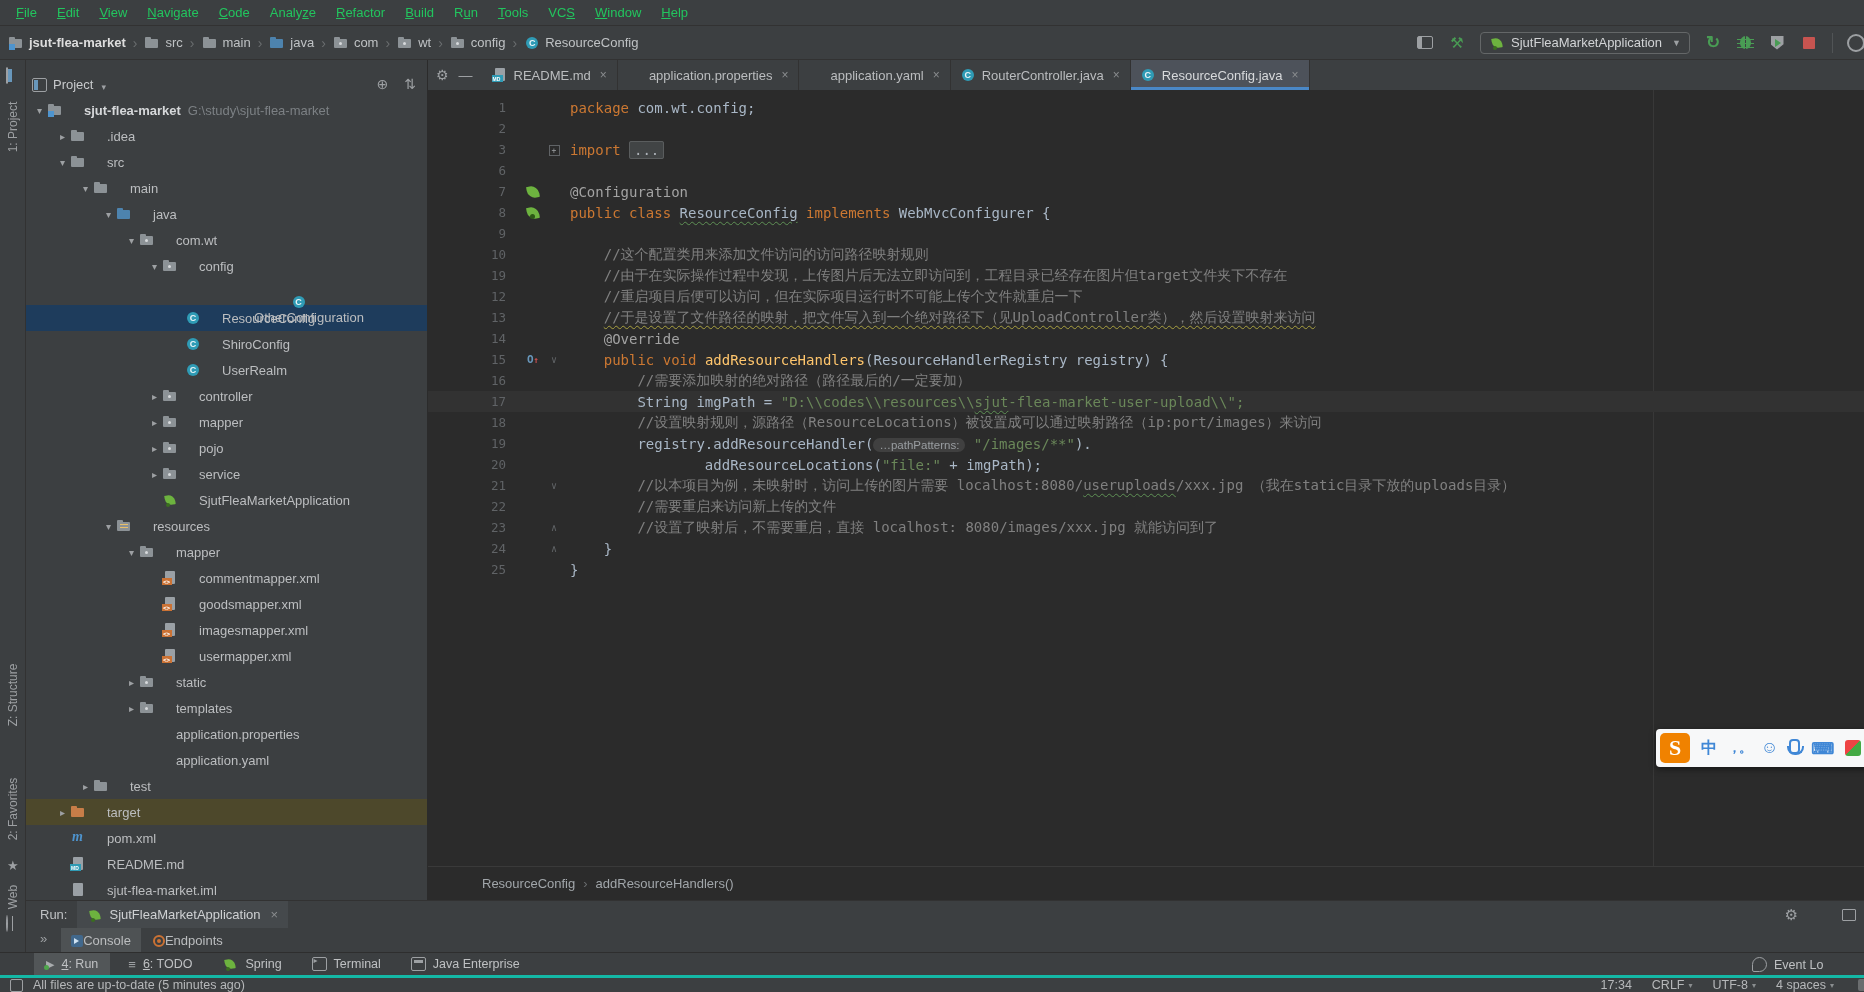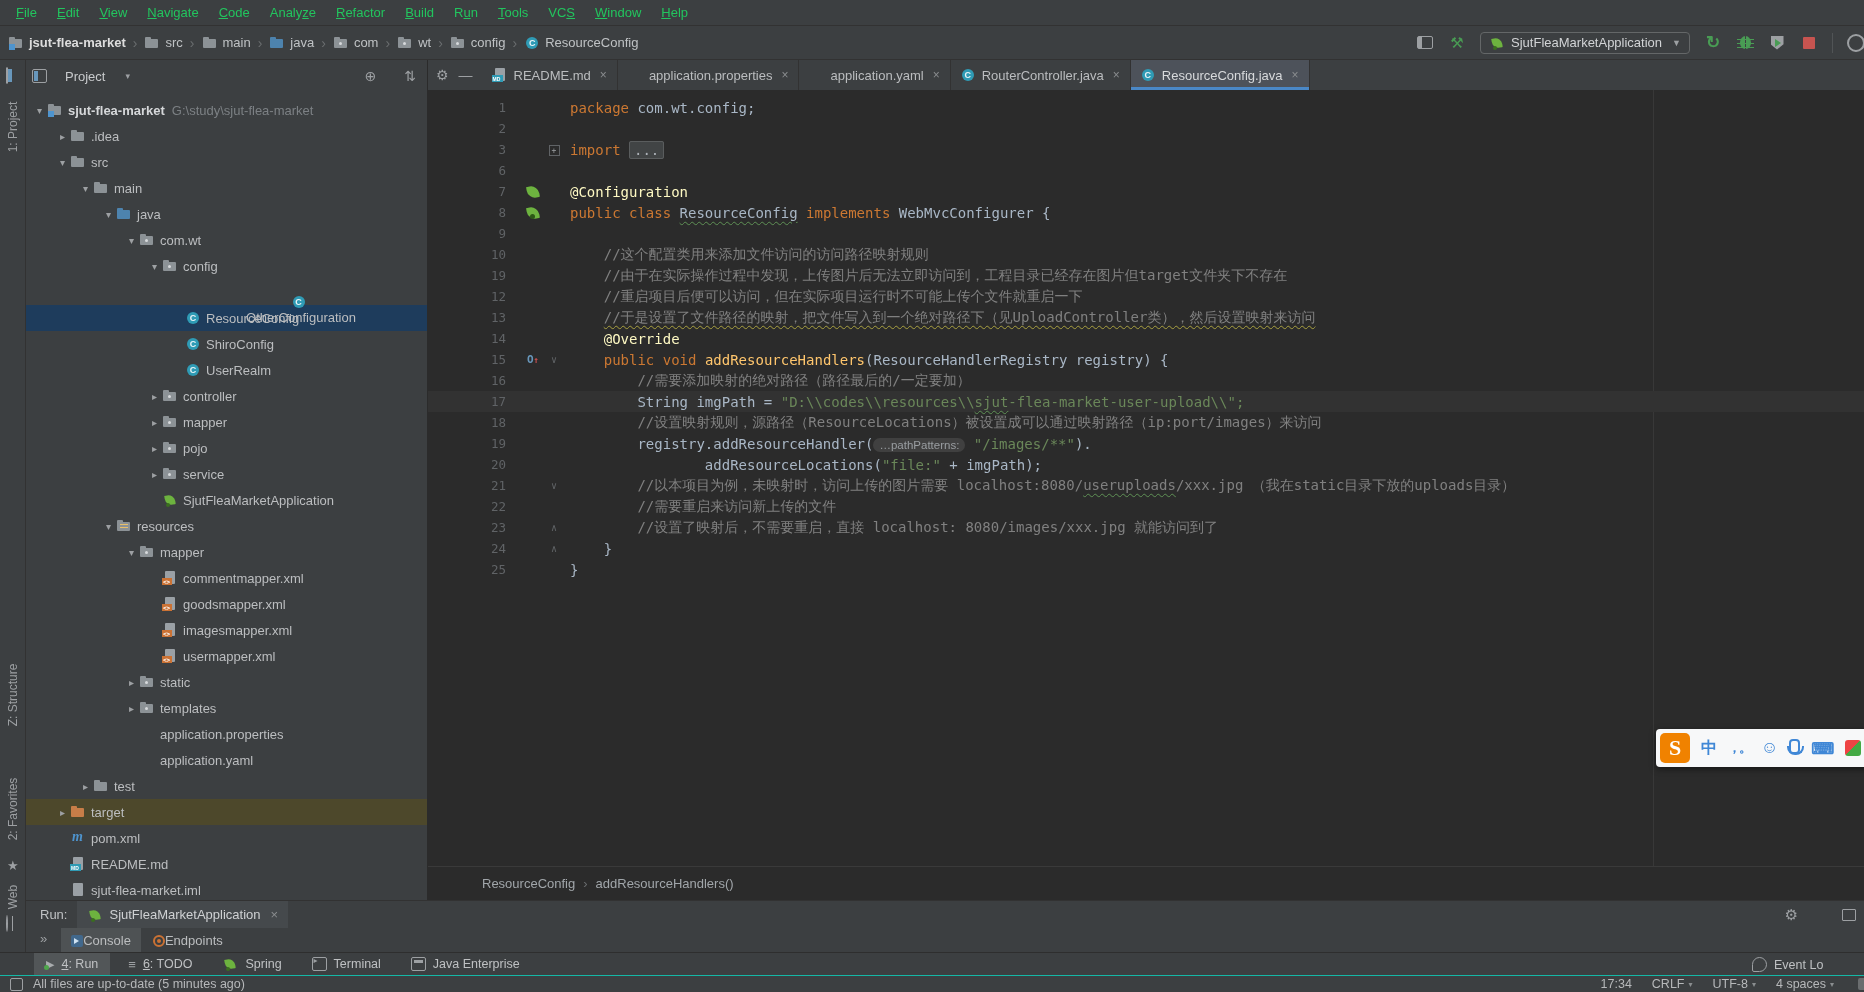--- a/index.html
+++ b/index.html
@@ -41,33 +41,33 @@
   .vtext{position:absolute;left:13px;transform:translateX(-50%) rotate(-90deg);transform-origin:center;
          white-space:nowrap;color:#9da0a3;font-size:12px}
   .s-ico{position:absolute;left:6px;color:#9da0a3}
   .flagico{width:9px;height:11px;background:#9da0a3;clip-path:polygon(0 0,100% 0,100% 100%,50% 68%,0 100%)}
   .globe{width:13px;height:13px;border:1px solid #9da0a3;border-radius:50%;position:relative}
   .globe:before{content:"";position:absolute;left:0;right:0;top:5px;height:1px;background:#9da0a3}
   .globe:after{content:"";position:absolute;left:5px;top:0;bottom:0;width:1px;background:#9da0a3}
   
   .ppanel{left:26px;top:60px;width:402px;height:840px;background:#3c3f41;border-right:1px solid #2b2b2b;
           box-sizing:border-box;overflow:hidden}
-  .phead{height:32px;display:flex;align-items:center;padding:0 6px;gap:18px}
+  .phead{height:32px;display:flex;align-items:flex-end;padding:0 6px;gap:6px}
   .phead .ptitle{color:#c8cacc;margin-right:2px}
   .phead .carr{font-size:9px;color:#9da0a3}
   .phead .spacer{flex:1}
   .phead .hico{color:#9da0a3;font-size:14px;padding:0 5px}
   .panelico{width:13px;height:12px;border:1px solid #9da0a3;border-radius:2px;position:relative}
   .panelico:before{content:"";position:absolute;left:1px;top:1px;bottom:1px;width:4px;background:#6897bb}
   .ptree{position:absolute;top:37px;left:0;right:0;bottom:0;overflow:hidden}
   .trow{height:26px;display:flex;align-items:center;white-space:nowrap;color:#bcbec0}
   .trow.sel{background:#1e3c5c}
   .trow.hl{background:#4d482b}
   .trow .chv{width:15px;flex:0 0 15px;text-align:center;color:#9da0a3;font-size:10px}
-  .trow .lbl{margin-left:5px}
+  .trow .lbl{margin-left:21px}
   .trow .lbl.bold{font-weight:bold;color:#d6d8da}
   .trow .sfx{margin-left:7px;color:#7c8084}
   
   .fico{width:16px;height:16px;position:relative;flex:0 0 16px;display:inline-block}
   .fico i{position:absolute}
   .f-folder:before,.f-root:before,.f-res:before,.f-forange:before,.f-fblue:before,.f-pkg:before{
      content:"";position:absolute;left:1px;top:4px;width:13px;height:9px;background:#8c9296;border-radius:1px}
   .f-folder:after,.f-root:after,.f-res:after,.f-forange:after,.f-fblue:after,.f-pkg:after{
      content:"";position:absolute;left:1px;top:2px;width:6px;height:3px;background:#8c9296;border-radius:1px 1px 0 0}
   .f-fblue:before,.f-fblue:after{background:#4d83ae}
@@ -104,21 +104,21 @@
   .crow{height:21px;display:flex;align-items:center;white-space:pre}
   .crow.caret{background:#323232}
   .lnum{width:92px;flex:0 0 92px;text-align:right;padding-right:14px;box-sizing:border-box;
         color:#606366;font-size:12.5px}
   .gico{width:26px;flex:0 0 26px;display:flex;align-items:center;justify-content:center}
   .fcol{width:16px;flex:0 0 16px;color:#606366;font-size:10px;text-align:center}
   .ctext{padding-left:8px}
   .foldbox{display:inline-block;width:9px;height:9px;border:1px solid #606366;color:#9da0a3;
            font:8px/9px "DejaVu Sans Mono",monospace;text-align:center}
   .tk-kw{color:#cc7832}.tk-txt{color:#a9b7c6}.tk-cmt{color:#808080}
-  .tk-ann{color:#fef9c3}.tk-str{color:#6a8759}.tk-mth{color:#ffc66d}
+  .tk-ann{color:#a3a3a3}.tk-str{color:#6a8759}.tk-mth{color:#ffc66d}
   .tk-chip{background:#414445;border:1px solid #5a5d5e;border-radius:2px;padding:0 4px;color:#adb2b8}
   .tk-inlay{background:#404040;border-radius:7px;padding:1px 6px;color:#9a9ea2;
             font:11.5px "Liberation Sans",sans-serif}
   .wg{text-decoration:underline wavy #5f9155 1px;text-underline-offset:3px}
   .wy{text-decoration:underline wavy #a8a040 1px;text-underline-offset:3px}
   .ovr{color:#6897bb;font:bold 11px "DejaVu Sans Mono",monospace}
   .ovr b{color:#d25252;font-size:9px}
   .gleaf{width:12px;height:12px;position:relative}
   .gleaf:before{content:"";position:absolute;inset:0;background:#6db33f;border-radius:0 70% 8% 70%;transform:rotate(-10deg)}
   .gleaf.dot:after{content:"";position:absolute;left:3px;bottom:0;width:5px;height:5px;background:#2c5816;border-radius:50%}
@@ -151,21 +151,21 @@
   .runarrow{color:#a9acae;font-size:11px;position:relative}
   .runarrow:after{content:"";position:absolute;left:-2px;bottom:1px;width:5px;height:5px;background:#4ea64b;border-radius:50%}
   .todoico{color:#9da0a3;font-size:13px}
   .termico,.gridico{width:13px;height:12px;border:1px solid #9da0a3;border-radius:2px;position:relative}
   .termico:before{content:"▸";position:absolute;left:1px;top:-2px;color:#9da0a3;font-size:8px}
   .gridico:before{content:"";position:absolute;left:2px;top:2px;right:2px;height:3px;background:#9da0a3}
   .eventlog{position:absolute;right:0;top:0;height:23px;display:flex;align-items:center;gap:7px;
             width:112px;overflow:hidden;color:#bfc1c3;font-size:12.5px}
   .balloon{width:13px;height:13px;border:1px solid #9da0a3;border-radius:50% 50% 50% 2px;flex:0 0 13px}
   
-  .statusbar{left:0;top:975px;width:100%;height:17px;background:#3c3f41;border-top:1px solid #14b8a6;
+  .statusbar{left:0;top:975px;width:100%;height:17px;background:#3c3f41;border-top:3px solid #14b8a6;
              display:flex;align-items:center;padding:0 10px;box-sizing:border-box;color:#b6b8ba;font-size:12.5px;gap:10px}
   .sqico{width:11px;height:11px;border:1px solid #9da0a3;border-radius:2px}
   .sbright{margin-left:auto;display:flex;align-items:center;gap:20px;padding-right:14px}
   .sbitem{display:flex;align-items:center;gap:4px}
   .sbitem .ar{color:#8a8d8f;font-size:8px}
   .sbcut{width:12px;height:12px;background:#6a6d6f;border-radius:2px;margin-right:-16px}
   
   .ime{left:1656px;top:729px;width:216px;height:38px;background:#f7f8f9;border-radius:4px;
        box-shadow:0 2px 6px rgba(0,0,0,.5);display:flex;align-items:center;gap:11px;padding-left:4px;box-sizing:border-box}
   .slogo{width:30px;height:30px;background:#f08200;border-radius:5px;color:#fff;

